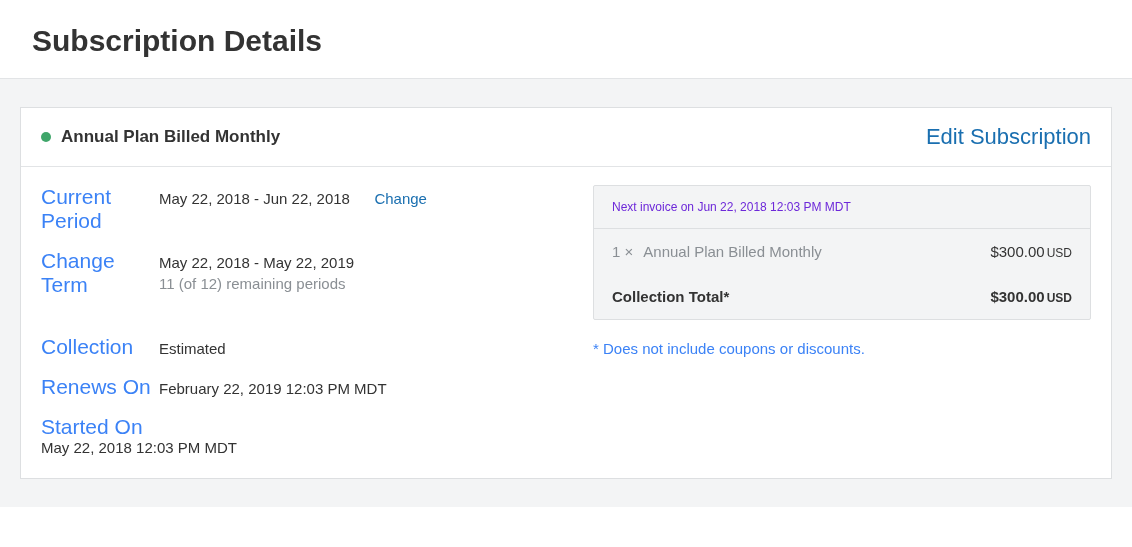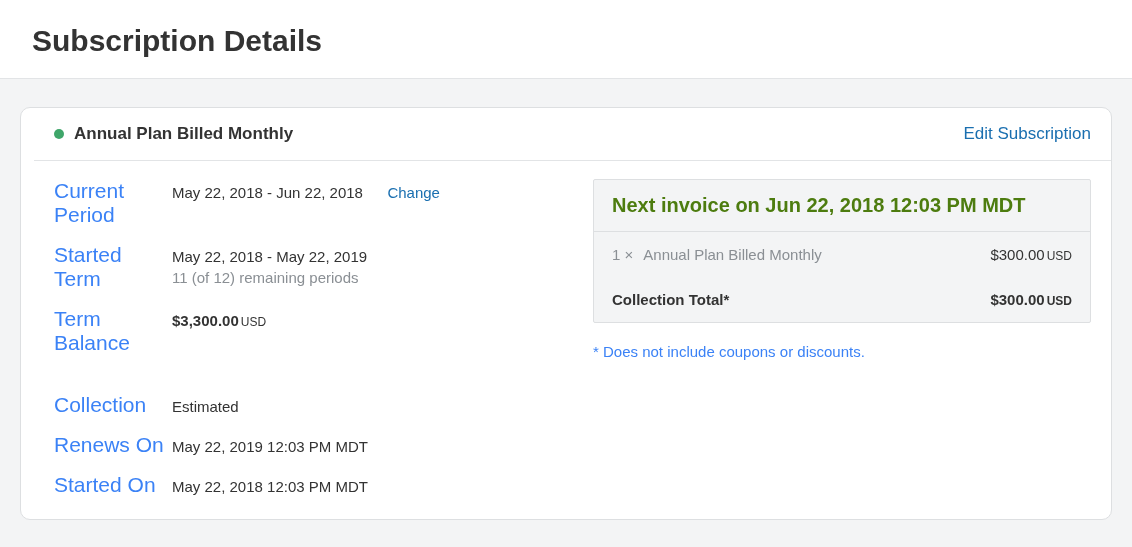--- a/index.html
+++ b/index.html
@@ -20,22 +20,21 @@
       padding: 24px 32px 20px 32px;
     }
     .content-area {
       background: #f3f4f5;
       padding: 28px 20px 28px 20px;
       border-top: 1px solid #e2e4e6;
     }
     .card {
       background: #ffffff;
       border: 1px solid #dddfe1;
-      border-radius: 10px;
-      padding-left: 13px;
+      border-radius: 0;
     }
     .card-header {
       display: flex;
       justify-content: space-between;
       align-items: center;
       padding: 16px 20px;
       border-bottom: 1px solid #e2e4e6;
     }
     .plan-title-wrap {
       display: flex;
@@ -47,21 +46,21 @@
       height: 10px;
       border-radius: 50%;
       background: #3fa66a;
     }
     .plan-title {
       font-size: 17px;
       font-weight: 700;
       color: #333333;
     }
     .edit-link {
-      font-size: 17px;
+      font-size: 22px;
       color: #1a6fb0;
       text-decoration: none;
       cursor: pointer;
     }
     .card-body {
       display: flex;
       padding: 18px 20px 22px 20px;
       gap: 24px;
     }
     .left-col {
@@ -70,20 +69,21 @@
     .right-col {
       width: 498px;
     }
     .detail-row {
       display: flex;
       align-items: baseline;
       margin-bottom: 16px;
     }
     .detail-row.last {
       margin-bottom: 0;
+      flex-direction: column;
     }
     .detail-label {
       width: 118px;
       font-size: 21px;
       color: #3b82f6;
       flex-shrink: 0;
     }
     .detail-value {
       font-size: 15px;
       color: #333333;
@@ -112,23 +112,23 @@
       height: 22px;
     }
     .invoice-box {
       background: #f3f4f5;
       border: 1px solid #dddfe1;
       border-radius: 2px;
     }
     .invoice-header {
       padding: 14px 18px;
       border-bottom: 1px solid #dddfe1;
-      font-size: 20px;
-      font-weight: 700;
-      color: #4d7c0f;
+      font-size: 12px;
+      font-weight: 400;
+      color: #6d28d9;
     }
     .invoice-line {
       display: flex;
       justify-content: space-between;
       align-items: baseline;
       padding: 14px 18px;
       font-size: 15px;
     }
     .invoice-line.total {
       font-weight: 700;
@@ -181,44 +181,38 @@
 
         <div class="detail-row">
           <div class="detail-label">Current Period</div>
           <div>
             <span class="detail-value">May 22, 2018 - Jun 22, 2018</span>
             <span class="change-link">Change</span>
           </div>
         </div>
 
         <div class="detail-row">
-          <div class="detail-label">Started Term</div>
+          <div class="detail-label">Change Term</div>
           <div>
             <div class="detail-value">May 22, 2018 - May 22, 2019</div>
             <div class="detail-sub">11 (of 12) remaining periods</div>
           </div>
         </div>
 
-        <div class="detail-row">
-          <div class="detail-label">Term Balance</div>
-          <div>
-            <span class="detail-value bold">$3,300.00</span><span class="currency-small">USD</span>
-          </div>
-        </div>
 
         <div class="spacer"></div>
 
         <div class="detail-row">
           <div class="detail-label">Collection</div>
           <div class="detail-value">Estimated</div>
         </div>
 
         <div class="detail-row">
           <div class="detail-label">Renews On</div>
-          <div class="detail-value">May 22, 2019 12:03 PM MDT</div>
+          <div class="detail-value">February 22, 2019 12:03 PM MDT</div>
         </div>
 
         <div class="detail-row last">
           <div class="detail-label">Started On</div>
           <div class="detail-value">May 22, 2018 12:03 PM MDT</div>
         </div>
 
       </div>
 
       <div class="right-col">

